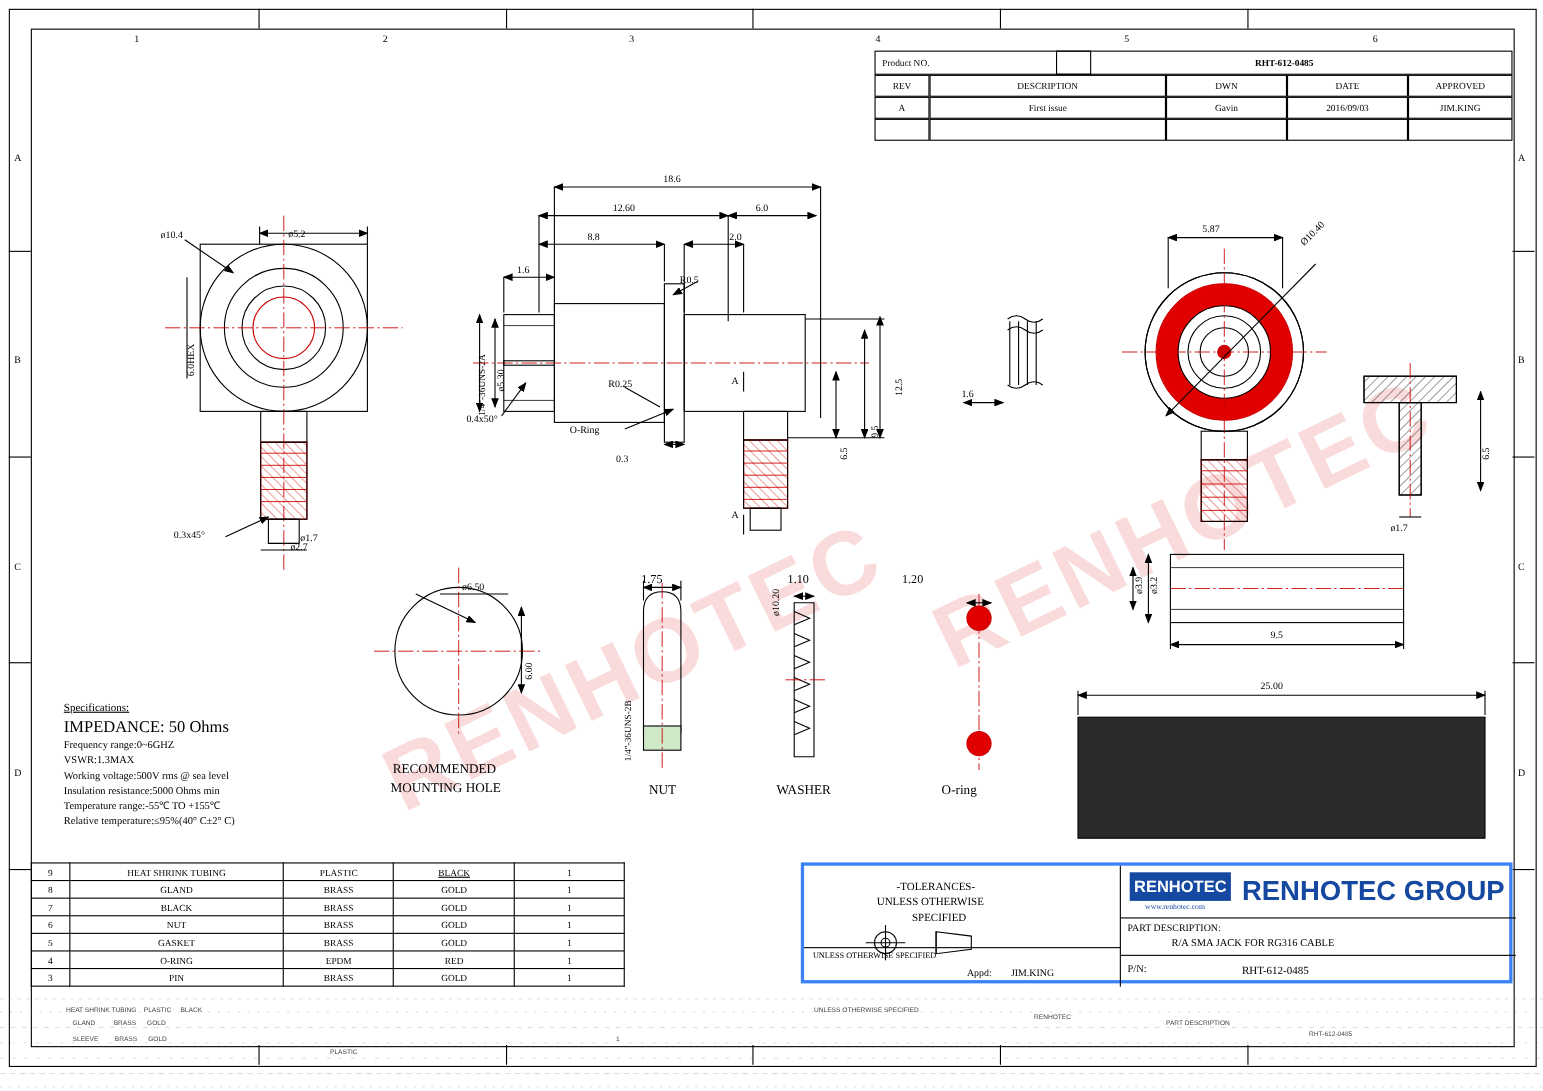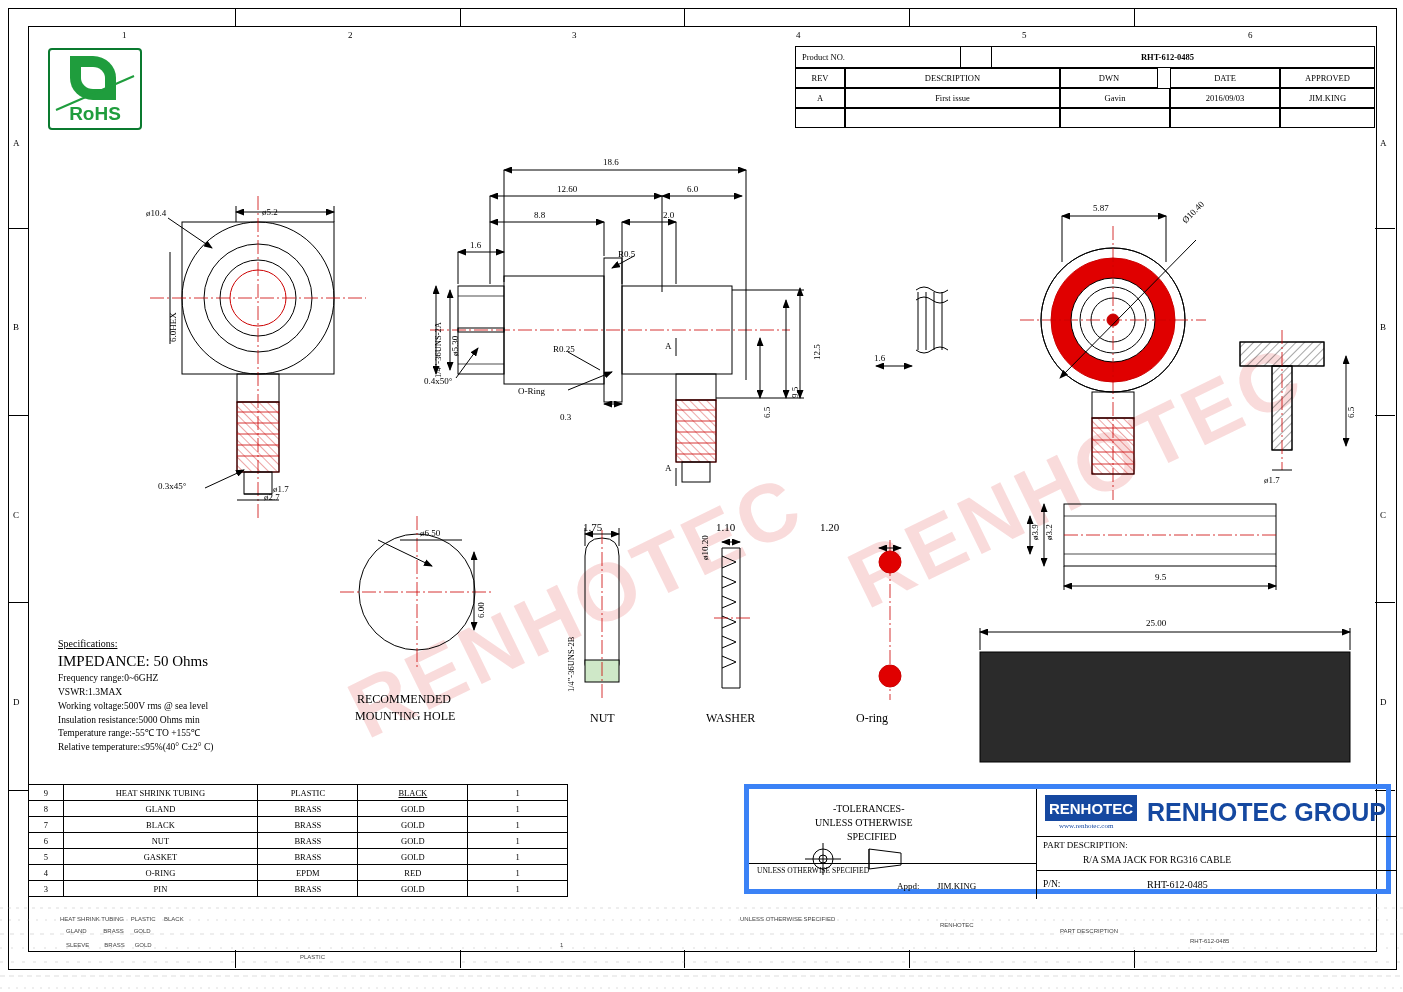--- a/index.html
+++ b/index.html
@@ -82,36 +82,28 @@
   <div class="zone-label" style="left:1380px;top:697px;">D</div>
   <div class="tick" style="left:8px;top:228px;width:20px;height:1px;"></div>
   <div class="tick" style="left:8px;top:415px;width:20px;height:1px;"></div>
   <div class="tick" style="left:8px;top:602px;width:20px;height:1px;"></div>
   <div class="tick" style="left:8px;top:790px;width:20px;height:1px;"></div>
   <div class="tick" style="left:1375px;top:228px;width:20px;height:1px;"></div>
   <div class="tick" style="left:1375px;top:415px;width:20px;height:1px;"></div>
   <div class="tick" style="left:1375px;top:602px;width:20px;height:1px;"></div>
   <div class="tick" style="left:1375px;top:790px;width:20px;height:1px;"></div>
 
-  <div class="rohs">
-    <div class="leaf"></div>
-    <div class="leafcut"></div>
-    <svg width="90" height="78">
-      <text x="45" y="70" font-family="Liberation Sans, sans-serif" font-size="19" font-weight="bold" fill="#1f9d3d" text-anchor="middle">RoHS</text>
-      <line x1="6" y1="60" x2="84" y2="26" stroke="#1f9d3d" stroke-width="2"></line>
-    </svg>
-  </div>
 
   <div style="position:absolute;left:795px;top:46px;width:580px;height:84px;">
     <div class="tb-cell" style="left:0;top:0;width:197px;height:22px;justify-content:flex-start;padding-left:6px;">Product NO.</div>
     <div class="tb-cell" style="left:165px;top:0;width:415px;height:22px;font-weight:bold;">RHT-612-0485</div>
 
     <div class="tb-cell" style="left:0;top:22px;width:50px;height:20px;">REV</div>
     <div class="tb-cell" style="left:50px;top:22px;width:215px;height:20px;">DESCRIPTION</div>
-    <div class="tb-cell" style="left:265px;top:22px;width:98px;height:20px;">DWN</div>
+    <div class="tb-cell" style="left:265px;top:22px;width:110px;height:20px;">DWN</div>
     <div class="tb-cell" style="left:375px;top:22px;width:110px;height:20px;">DATE</div>
     <div class="tb-cell" style="left:485px;top:22px;width:95px;height:20px;">APPROVED</div>
 
     <div class="tb-cell" style="left:0;top:42px;width:50px;height:20px;">A</div>
     <div class="tb-cell" style="left:50px;top:42px;width:215px;height:20px;">First issue</div>
     <div class="tb-cell" style="left:265px;top:42px;width:110px;height:20px;">Gavin</div>
     <div class="tb-cell" style="left:375px;top:42px;width:110px;height:20px;">2016/09/03</div>
     <div class="tb-cell" style="left:485px;top:42px;width:95px;height:20px;">JIM.KING</div>
 
     <div class="tb-cell" style="left:0;top:62px;width:50px;height:20px;"></div>
@@ -434,21 +426,21 @@
     <tr>
       <td>3</td>
       <td>PIN</td>
       <td>BRASS</td>
       <td>GOLD</td>
       <td>1</td>
     </tr>
   </tbody>
     </table>
 
-  <div style="position:absolute;left:728px;top:784px;width:647px;height:110px;border:5px solid #3b82f6;box-sizing:border-box;margin-left:16px;">
+  <div style="position:absolute;left:728px;top:784px;width:647px;height:110px;border:3px solid #3b82f6;box-sizing:border-box;">
 
     <div style="position:absolute;left:0;top:0;width:288px;height:110px;border-right:1px solid #000;box-sizing:border-box;">
       <div class="t" style="left:84px;top:14px;font-size:10px;">-TOLERANCES-</div>
       <div class="t" style="left:66px;top:28px;font-size:10px;">UNLESS OTHERWISE</div>
       <div class="t" style="left:98px;top:42px;font-size:10px;">SPECIFIED</div>
       <div style="position:absolute;left:0;top:74px;width:288px;height:1px;background:#000;"></div>
       <div class="t xs" style="left:8px;top:78px;font-size:7.5px;">UNLESS OTHERWISE SPECIFIED</div>
 
       <svg width="288" height="110">
         <g stroke="#000" fill="none" stroke-width="1">

